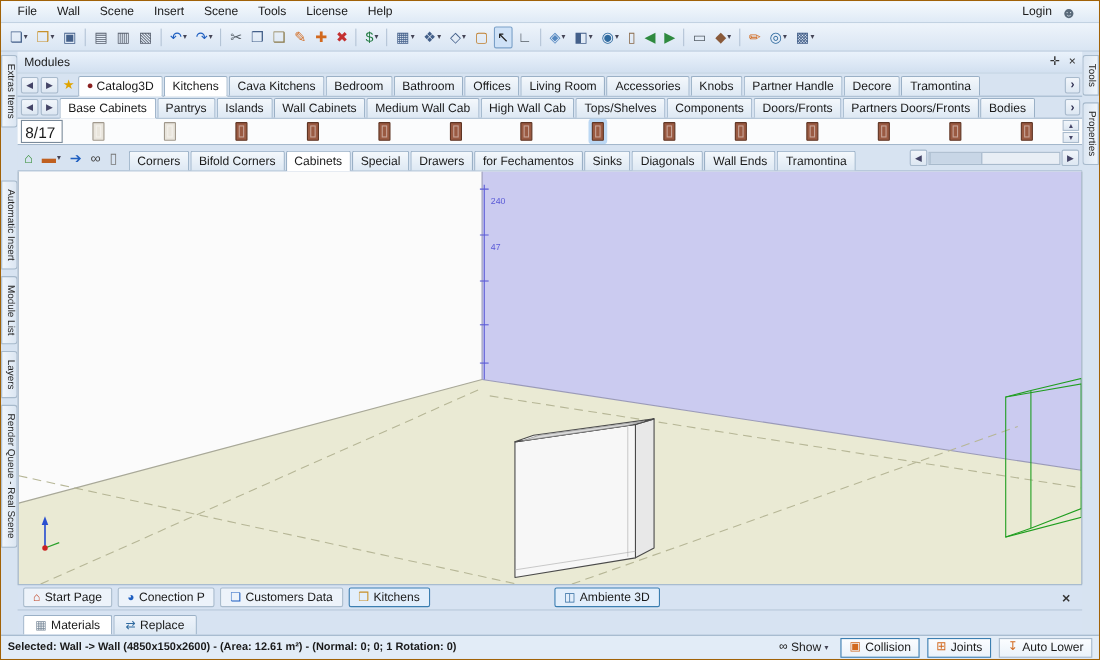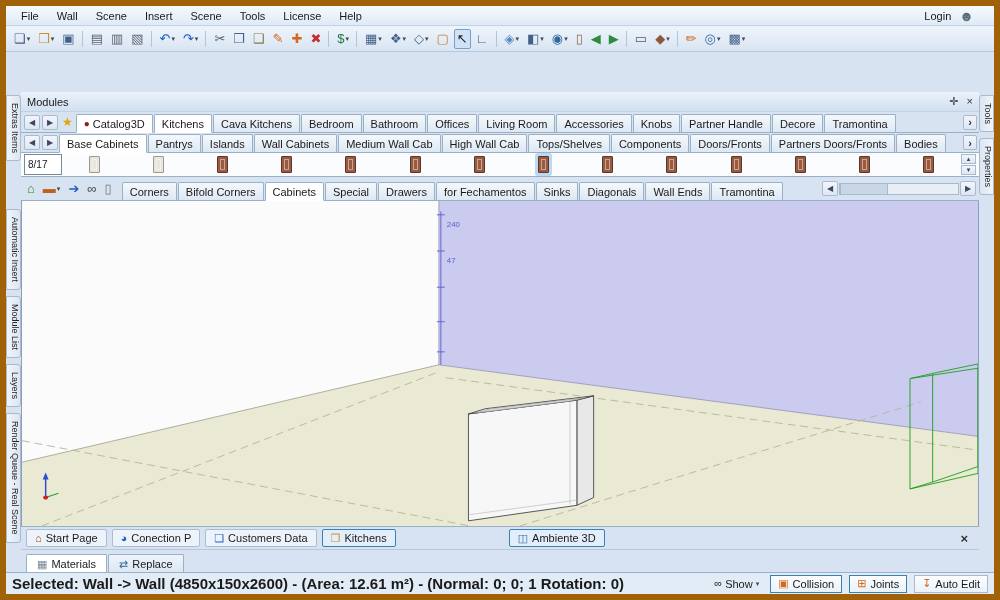--- a/index.html
+++ b/index.html
@@ -1,18 +1,18 @@
 <!DOCTYPE html>
 <html><head>
 <meta charset="utf-8">
 <style>
   * { margin:0; padding:0; box-sizing:border-box; }
   body { font-family:"Liberation Sans", sans-serif; background:#9aa8b8; }
   .app { width:1000px; height:600px; display:flex; flex-direction:column; overflow:hidden;
-         background:#d7e3f1; border:6px solid #a16207; font-size:11px; color:#1a1a1a; }
+         background:#d7e3f1; border:1px solid #a16207; font-size:11px; color:#1a1a1a; }
   .spacer { flex:1; }
 
   
   .menubar { height:20px; flex:0 0 20px; display:flex; align-items:center; padding:0 6px;
              background:linear-gradient(#f6fafd,#dfeaf6); border-bottom:1px solid #c2d2e2; }
   .menus { display:flex; height:100%; align-items:center; }
   .menu-item { padding:2px 9px; cursor:default; }
   .login { padding:2px 8px; }
   .avatar { color:#5a6a7a; font-size:14px; margin-right:14px; }
 
@@ -20,21 +20,21 @@
   .toolbar { height:26px; flex:0 0 26px; display:flex; align-items:center; padding:0 4px;
              background:linear-gradient(#eef4fb,#d9e5f3); border-bottom:1px solid #b8c8da; }
   .tbtn { display:flex; align-items:center; height:20px; padding:0 2px; margin:0 1px;
           border:1px solid transparent; border-radius:2px; font-size:13px; line-height:1; }
   .tbtn .g { font-size:13px; }
   .tbtn .caret { font-size:7px; color:#445; margin-left:1px; }
   .tbtn.selected { background:#cfe2f7; border-color:#7aa0c8; }
   .tbtn.sep { width:2px; height:16px; padding:0; margin:0 3px; border:none; border-left:1px solid #b4c4d6; border-radius:0; }
 
   
-  .middle { flex:1; display:flex; min-height:0;margin-top:40px; }
+  .middle { flex:1; display:flex; min-height:0; }
   .dock { width:15px; flex:0 0 15px; background:#d7e3f1; display:flex; flex-direction:column; gap:6px; padding-top:3px; overflow:hidden; }
   .vtab { writing-mode:vertical-rl; font-size:9px; line-height:1; padding:7px 1px; white-space:nowrap;
           background:linear-gradient(90deg,#f0f5fb,#dbe6f2); border:1px solid #a8bacc; color:#222;
           border-radius:0 3px 3px 0; margin-left:0; }
   .dock.right .vtab { border-radius:3px 0 0 3px; background:linear-gradient(270deg,#f0f5fb,#dbe6f2); }
   .vtab.gap-top { margin-top:42px; }
   .center { flex:1; display:flex; flex-direction:column; min-width:0; }
 
   
   .modules-header { height:20px; flex:0 0 20px; display:flex; align-items:center; padding:0 6px;
@@ -60,21 +60,21 @@
   .star { align-self:center; color:#e0a400; font-size:12px; margin:0 3px; }
   .cat-dot { color:#8b2020; font-size:10px; }
   .subicons { display:flex; align-items:center; height:100%; margin-right:6px; }
   .hscroll { align-self:center; width:120px; height:12px; border:1px solid #a8bacc; background:#e8eef5; display:flex; }
   .hthumb { width:48px; height:100%; background:#c8d6e6; border-right:1px solid #a8bacc; border-left:1px solid #a8bacc; }
 
   
   .thumbstrip { height:24px; flex:0 0 24px; display:flex; align-items:center; background:#fbfcfd;
                 border-bottom:1px solid #9ab0c6; padding:0 3px; }
   .pagebox { width:38px; height:21px; flex:0 0 38px; background:#fff; border:1px solid #7a8a9a;
-             font-size:10px; display:flex; align-items:center; padding-left:3px; }
+             font-size:14px; display:flex; align-items:center; padding-left:3px; }
   .thumbs { flex:1; display:flex; justify-content:space-around; align-items:center; height:100%; }
   .thumb { position:relative; width:11px; height:17px; background:#9a5a42; border:1px solid #5f3524; border-radius:1px; }
   .thumb .panel { position:absolute; inset:2px; border:1px solid rgba(255,255,255,.45); }
   .thumb.light { background:#e9e5dc; border-color:#a0988c; }
   .thumb.selected { box-shadow:0 0 0 3px #bcd8f4; }
   .updown { display:flex; flex-direction:column; gap:1px; width:15px; flex:0 0 15px; }
   .udbtn { height:10px; display:flex; align-items:center; justify-content:center; font-size:7px; color:#446;
            background:linear-gradient(#f2f6fb,#dde7f2); border:1px solid #a8bacc; }
 
   
@@ -97,21 +97,21 @@
              border-top:1px solid #b8c8da; padding:0 5px; }
   .mtabs { display:flex; align-items:flex-end; height:100%; }
   .mtab { display:flex; align-items:center; gap:4px; padding:3px 10px 2px; margin-right:1px; white-space:nowrap;
           background:linear-gradient(#eef4fb,#dde8f3); border:1px solid #9ab0c6; border-bottom:none;
           border-radius:2px 2px 0 0; }
   .mtab.selected { background:#fff; }
 
   
   .statusbar { height:22px; flex:0 0 22px; display:flex; align-items:center; gap:7px; background:#e2ecf7;
                border-top:1px solid #9ab0c6; padding:0 6px; }
-  .status-text { flex:1; font-weight:bold; font-size:15px; white-space:nowrap; overflow:hidden; }
+  .status-text { flex:1; font-weight:bold; font-size:10px; white-space:nowrap; overflow:hidden; }
   .show-ctl { display:flex; align-items:center; gap:3px; padding:1px 4px; }
   .caret2 { font-size:7px; color:#445; }
   .sbtn { height:18px; display:flex; align-items:center; gap:4px; padding:0 7px; font-size:11px;
           background:linear-gradient(#fbfdff,#eaf2fa); border:1px solid #3c7fb1; }
   .sbtn.plain { border-color:#a8bacc; }
   .sicon { font-size:11px; line-height:1; }
   .sicon.o { color:#d2691e; }
 </style>
 </head>
 <body>
@@ -637,17 +637,17 @@
     <span class="sbtn">
       <span class="sicon o">▣</span>
       <span>Collision</span>
     </span>
     <span class="sbtn">
       <span class="sicon o">⊞</span>
       <span>Joints</span>
     </span>
     <span class="sbtn plain">
       <span class="sicon o">↧</span>
-      <span>Auto Edit</span>
+      <span>Auto Lower</span>
     </span>
   </div>
 
 </div>
 
 </body></html>

